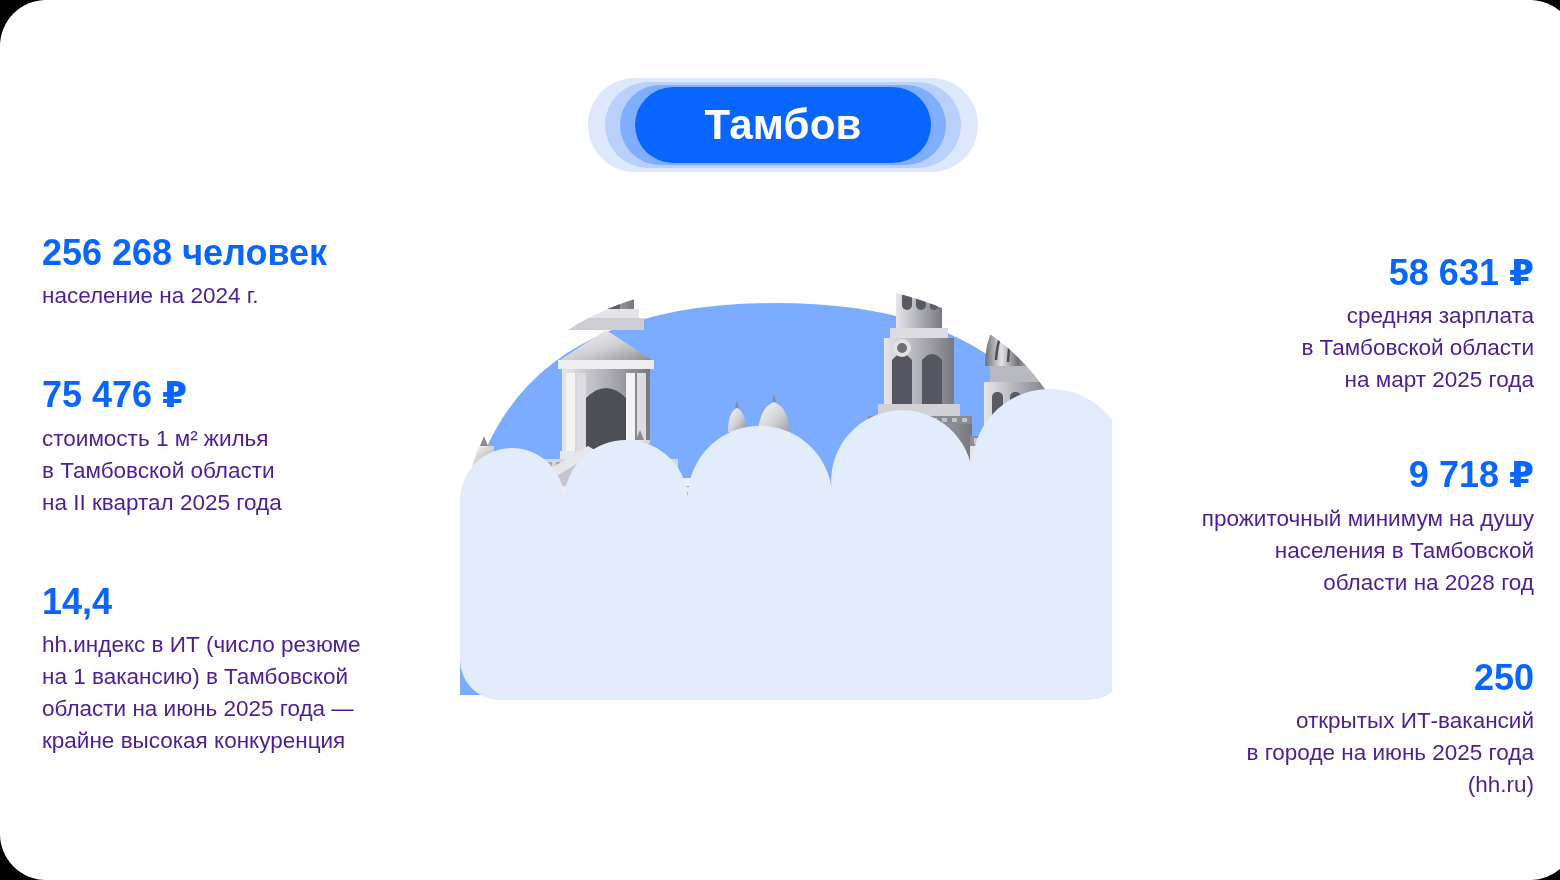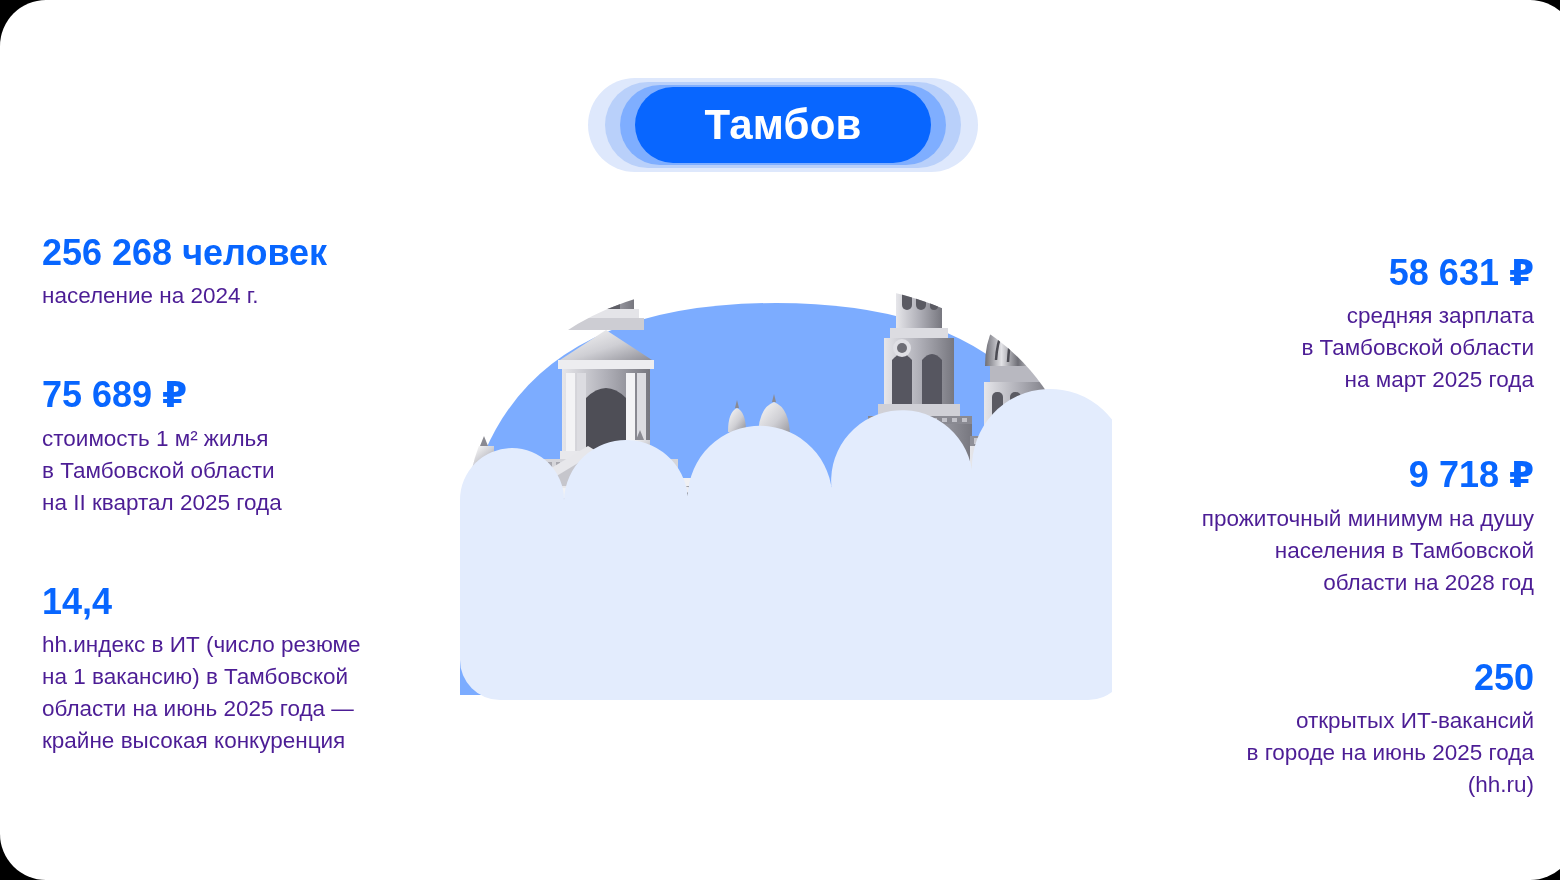--- a/index.html
+++ b/index.html
@@ -451,21 +451,21 @@
       </g>
     </svg>
   </div>
 
   <div id="stats-left" class="stat-col">
     <div class="stat-block">
       <div class="stat-value">256 268 человек</div>
       <div class="stat-label">население на 2024 г.</div>
     </div>
     <div class="stat-block">
-      <div class="stat-value">75 689 ₽</div>
+      <div class="stat-value">75 476 ₽</div>
       <div class="stat-label">стоимость 1 м² жилья
 в Тамбовской области
 на II квартал 2025 года</div>
     </div>
     <div class="stat-block">
       <div class="stat-value">14,4</div>
       <div class="stat-label">hh.индекс в ИТ (число резюме
 на 1 вакансию) в Тамбовской
 области на июнь 2025 года —
 крайне высокая конкуренция</div>

